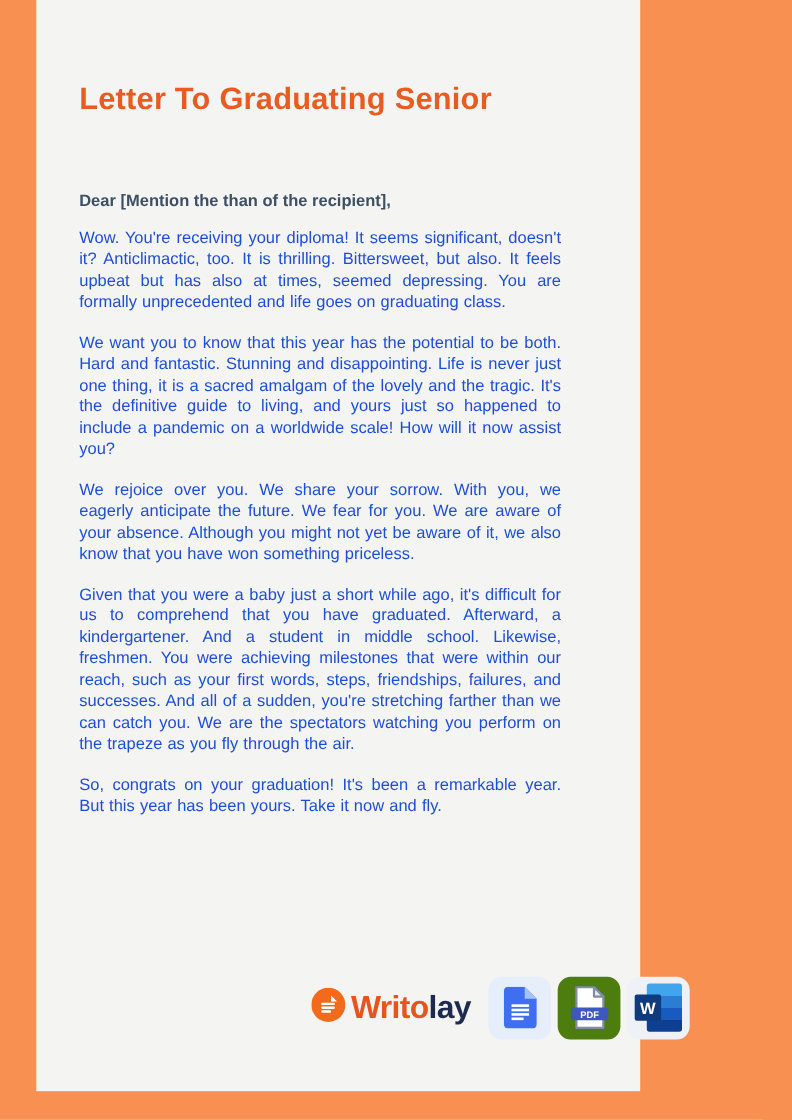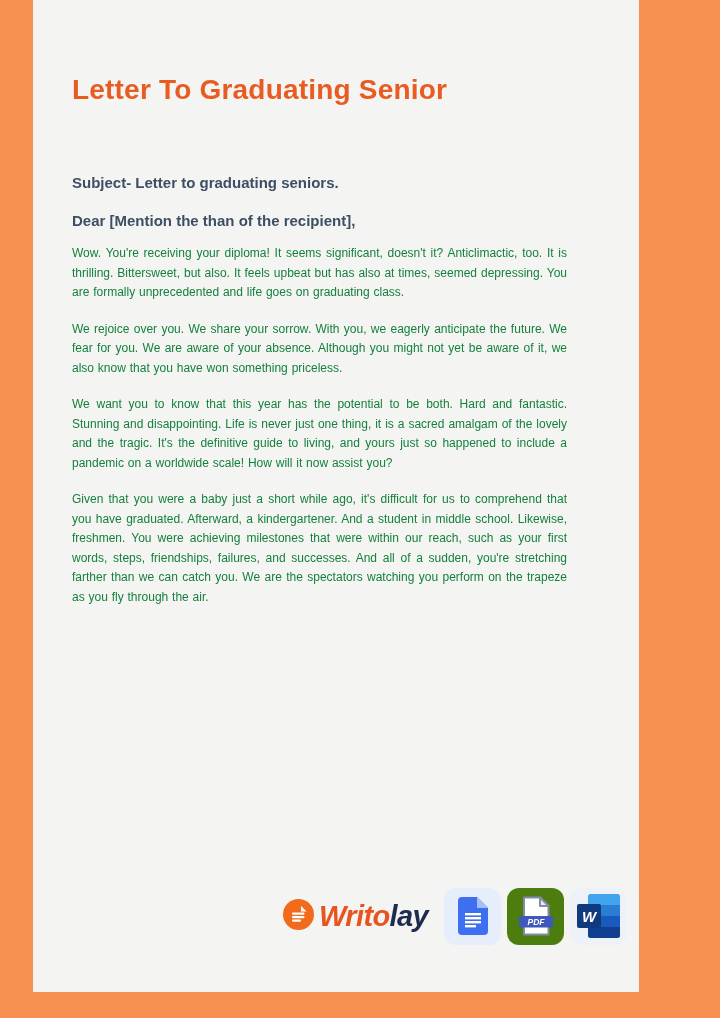--- a/index.html
+++ b/index.html
@@ -2,45 +2,45 @@
 <html><head>
 <meta charset="utf-8">
 <style>
   html,body{margin:0;padding:0;}
   body{
     width:720px;height:1018px;position:relative;overflow:hidden;
     background:#f79051;
     font-family:"Liberation Sans","DejaVu Sans",sans-serif;
   }
   .page{
-    position:absolute;left:33px;top:0;width:606px;height:992px;
+    position:absolute;left:33px;top:0;width:549px;height:992px;
     background:#f4f4f2;
   }
   .content{
     padding:73px 72px 0 39px;
   }
   .doc-title{
     font-size:28px;font-weight:700;color:#e85c22;
     letter-spacing:0.2px;margin:0 0 66px 0;line-height:34px;
   }
   .subject-line{
     font-size:15px;font-weight:700;color:#3d4f64;
     line-height:19.5px;margin:0 0 18px 0;
   }
   .salutation{
     font-size:15px;font-weight:700;color:#3d4f64;
     line-height:19.5px;margin:0 0 14px 0;
   }
   p.body-par{
-    font-size:12px;color:#15803d;line-height:19.5px;
+    font-size:15px;color:#1d4ed8;line-height:19.5px;
     text-align:justify;margin:0 0 17px 0;word-spacing:0.5px;
   }
   .footer{
     position:absolute;left:250px;top:884px;height:64px;
-    display:flex;align-items:center;gap:6px;font-style:italic;
+    display:flex;align-items:center;gap:6px;
   }
   .brand{
     display:flex;align-items:center;gap:5px;margin-right:10px;cursor:pointer;
   }
   .brand-text{
     font-size:29px;font-weight:800;letter-spacing:-0.6px;line-height:31px;
   }
   .brand-primary{color:#e8541d;}
   .brand-secondary{color:#1d2b4f;}
   .file-tile{
@@ -50,26 +50,26 @@
   .tile-docs{background:#e6edfb;}
   .tile-pdf{background:#4d7c0f;}
   .tile-word{background:#eef1f8;}
 </style>
 </head>
 <body>
 
 <div class="page">
   <div class="content">
     <h1 class="doc-title">Letter To Graduating Senior</h1>
-    <div class="subject-line">Subject- Letter to graduating seniors.</div>
     <div class="salutation">Dear [Mention the than of the recipient],</div>
     <p class="body-par">Wow. You're receiving your diploma! It seems significant, doesn't it? Anticlimactic, too. It is thrilling. Bittersweet, but also. It feels upbeat but has also at times, seemed depressing. You are formally unprecedented and life goes on graduating class.</p>
+    <p class="body-par">We want you to know that this year has the potential to be both. Hard and fantastic. Stunning and disappointing. Life is never just one thing, it is a sacred amalgam of the lovely and the tragic. It's the definitive guide to living, and yours just so happened to include a pandemic on a worldwide scale! How will it now assist you?</p>
     <p class="body-par">We rejoice over you. We share your sorrow. With you, we eagerly anticipate the future. We fear for you. We are aware of your absence. Although you might not yet be aware of it, we also know that you have won something priceless.</p>
-    <p class="body-par">We want you to know that this year has the potential to be both. Hard and fantastic. Stunning and disappointing. Life is never just one thing, it is a sacred amalgam of the lovely and the tragic. It's the definitive guide to living, and yours just so happened to include a pandemic on a worldwide scale! How will it now assist you?</p>
     <p class="body-par">Given that you were a baby just a short while ago, it's difficult for us to comprehend that you have graduated. Afterward, a kindergartener. And a student in middle school. Likewise, freshmen. You were achieving milestones that were within our reach, such as your first words, steps, friendships, failures, and successes. And all of a sudden, you're stretching farther than we can catch you. We are the spectators watching you perform on the trapeze as you fly through the air.</p>
+    <p class="body-par">So, congrats on your graduation! It's been a remarkable year. But this year has been yours. Take it now and fly.</p>
   </div>
 
   <div class="footer">
 
     <div class="brand">
       <span>
         <svg width="31" height="31" viewBox="0 0 31 31">
           <circle cx="15.5" cy="15.5" r="15.5" fill="#f26a1b"></circle>
           <path d="M18 7 l5.5 5.5 h-5.5 z" fill="#ffffff"></path>
           <rect x="9" y="13.5" width="12.5" height="2.2" rx="1" fill="#ffffff"></rect>

